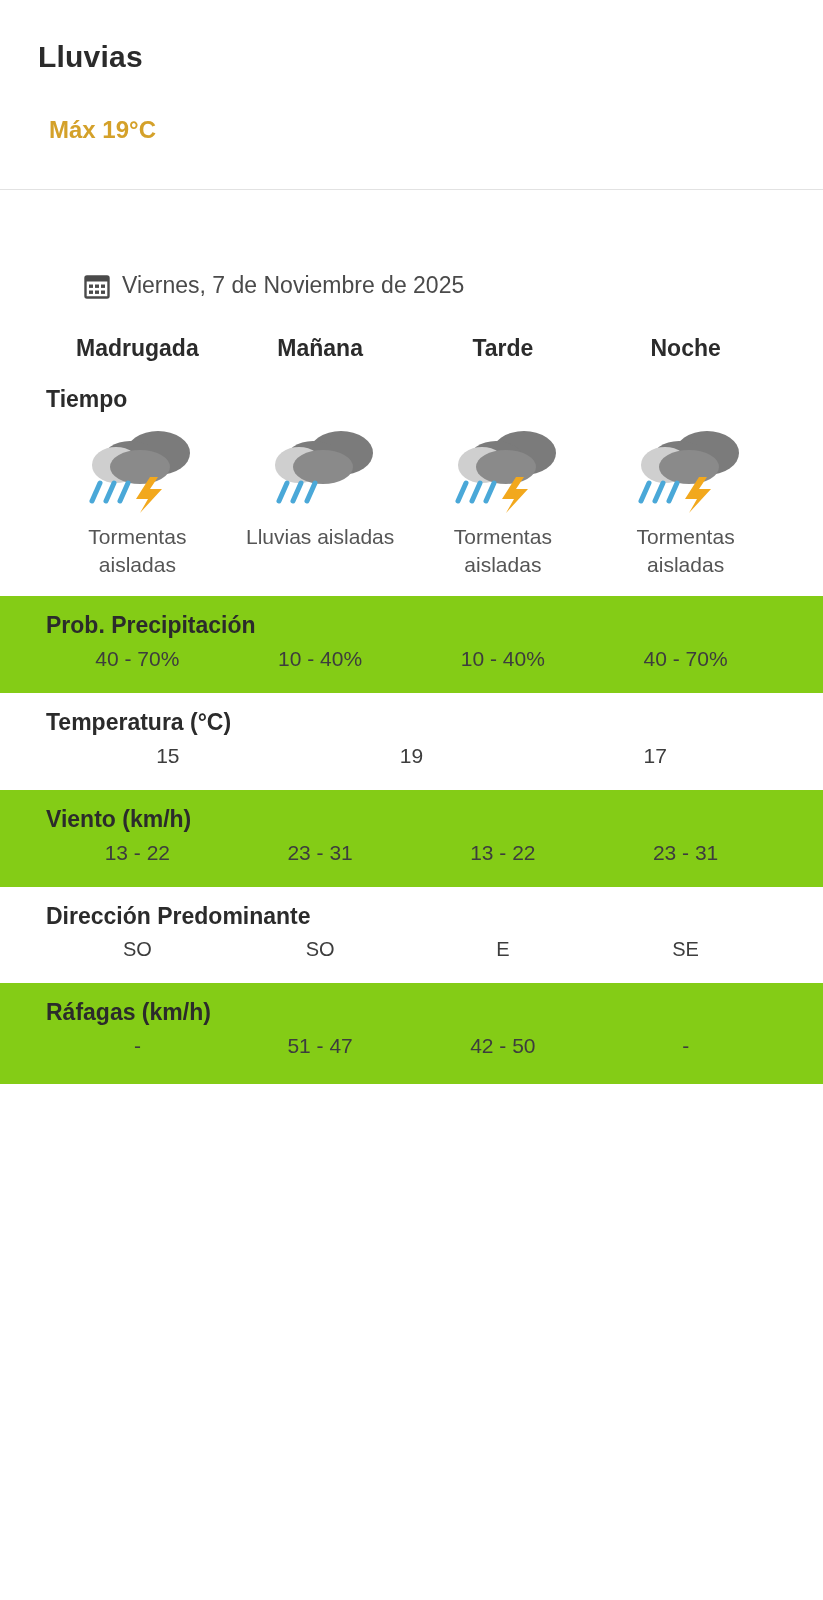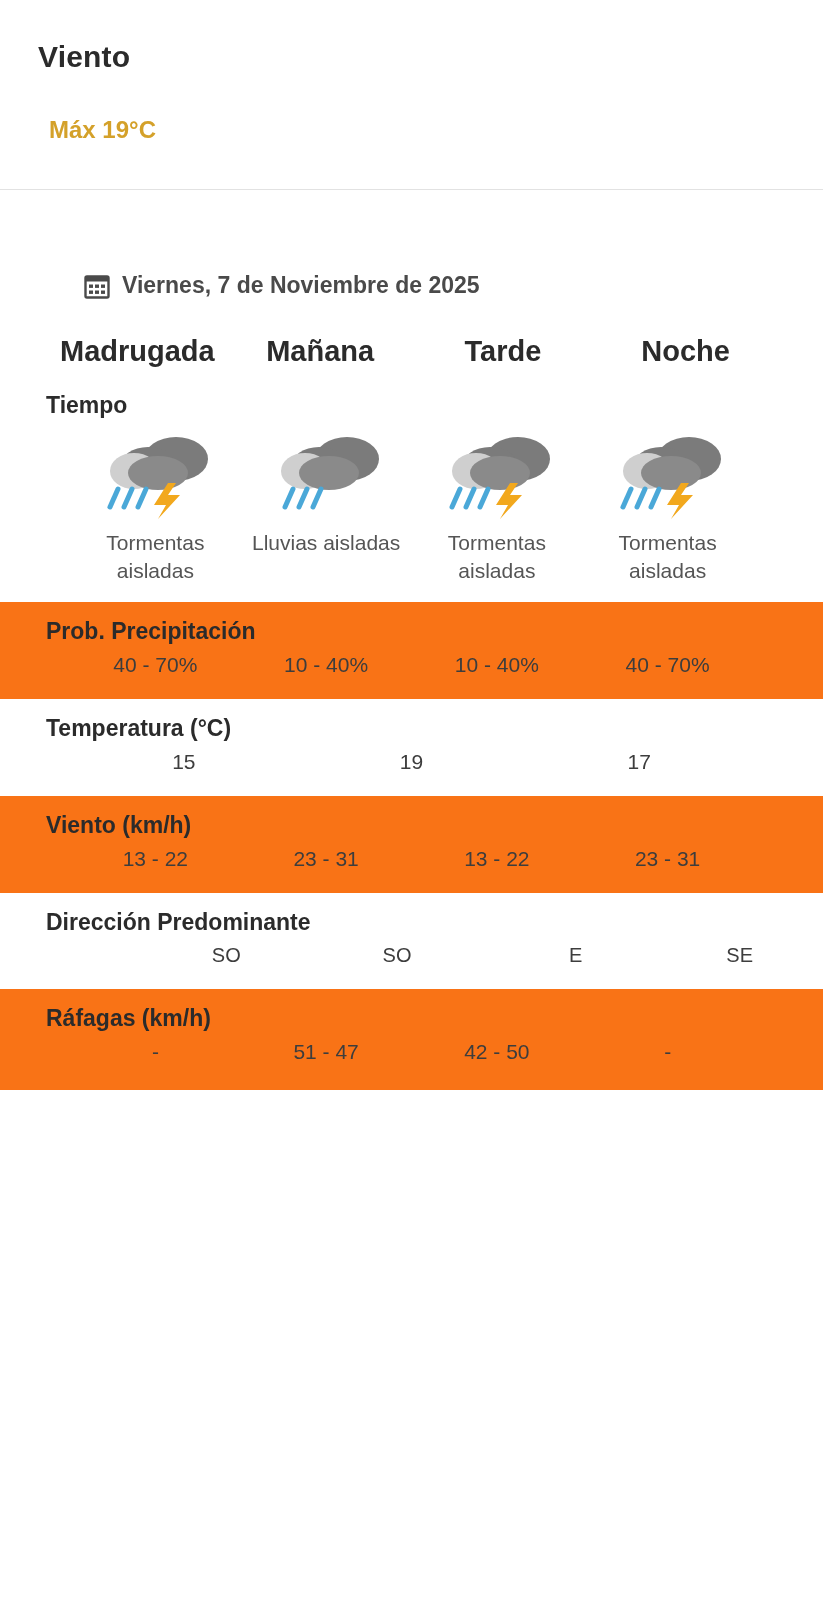--- a/index.html
+++ b/index.html
@@ -39,21 +39,20 @@
     font-weight: bold;
     margin: 11px;
   }
 
   
   .date-row {
     display: flex;
     align-items: center;
     gap: 12px;
     padding: 82px 38px 0 84px;
-    font-weight: bold;
   }
   .cal-icon {
     width: 26px;
     height: 26px;
     flex: 0 0 auto;
     display: block;
   }
   .date-text {
     font-size: 23px;
     color: #4a4a4a;
@@ -62,37 +61,37 @@
   
   .table {
     margin-top: 32px;
     width: 100%;
   }
   .row {
     display: block;
     width: 100%;
   }
   .row.shaded {
-    background: #f97316;
+    background: #84cc16;
   }
   .row-inner {
     display: flex;
     width: 100%;
-    padding: 0 70px;
+    padding: 0 46px;
   }
   .cell {
     flex: 1 1 25%;
     text-align: center;
     padding: 0 4px;
   }
 
   
   .periods .row-inner { padding: 0 46px; }
   .period-label {
-    font-size: 29px;
+    font-size: 23px;
     font-weight: bold;
     color: #2b2b2b;
     padding: 4px 0 10px 0;
   }
 
   
   .section-head {
     font-size: 23px;
     font-weight: bold;
     color: #2b2b2b;
@@ -113,29 +112,29 @@
     font-size: 21px;
     line-height: 1.35;
     color: #555555;
   }
 
   .value {
     font-size: 21px;
     color: #3d3d3d;
     padding: 2px 0 22px 0;
   }
-  .value.small { font-size: 20px; text-align: right; }
+  .value.small { font-size: 20px; }
   .pad-bottom { padding-bottom: 26px; }
   .pad-top { padding-top: 16px; }
 </style>
 </head>
 <body>
 
 <section class="summary">
-  <h1 class="summary-title">Viento</h1>
+  <h1 class="summary-title">Lluvias</h1>
   <div class="summary-max">Máx 19°C</div>
 </section>
 
 <div class="date-row">
   <span>
     <svg class="cal-icon" viewBox="0 0 26 26" aria-hidden="true">
       <rect x="1.5" y="3.5" width="23" height="21" rx="1.5" fill="none" stroke="#4a4a4a" stroke-width="2.4"></rect>
       <rect x="1.5" y="3.5" width="23" height="5" fill="#4a4a4a"></rect>
       <rect x="5" y="11.5" width="4" height="3.4" fill="#4a4a4a"></rect>
       <rect x="11" y="11.5" width="4" height="3.4" fill="#4a4a4a"></rect>

